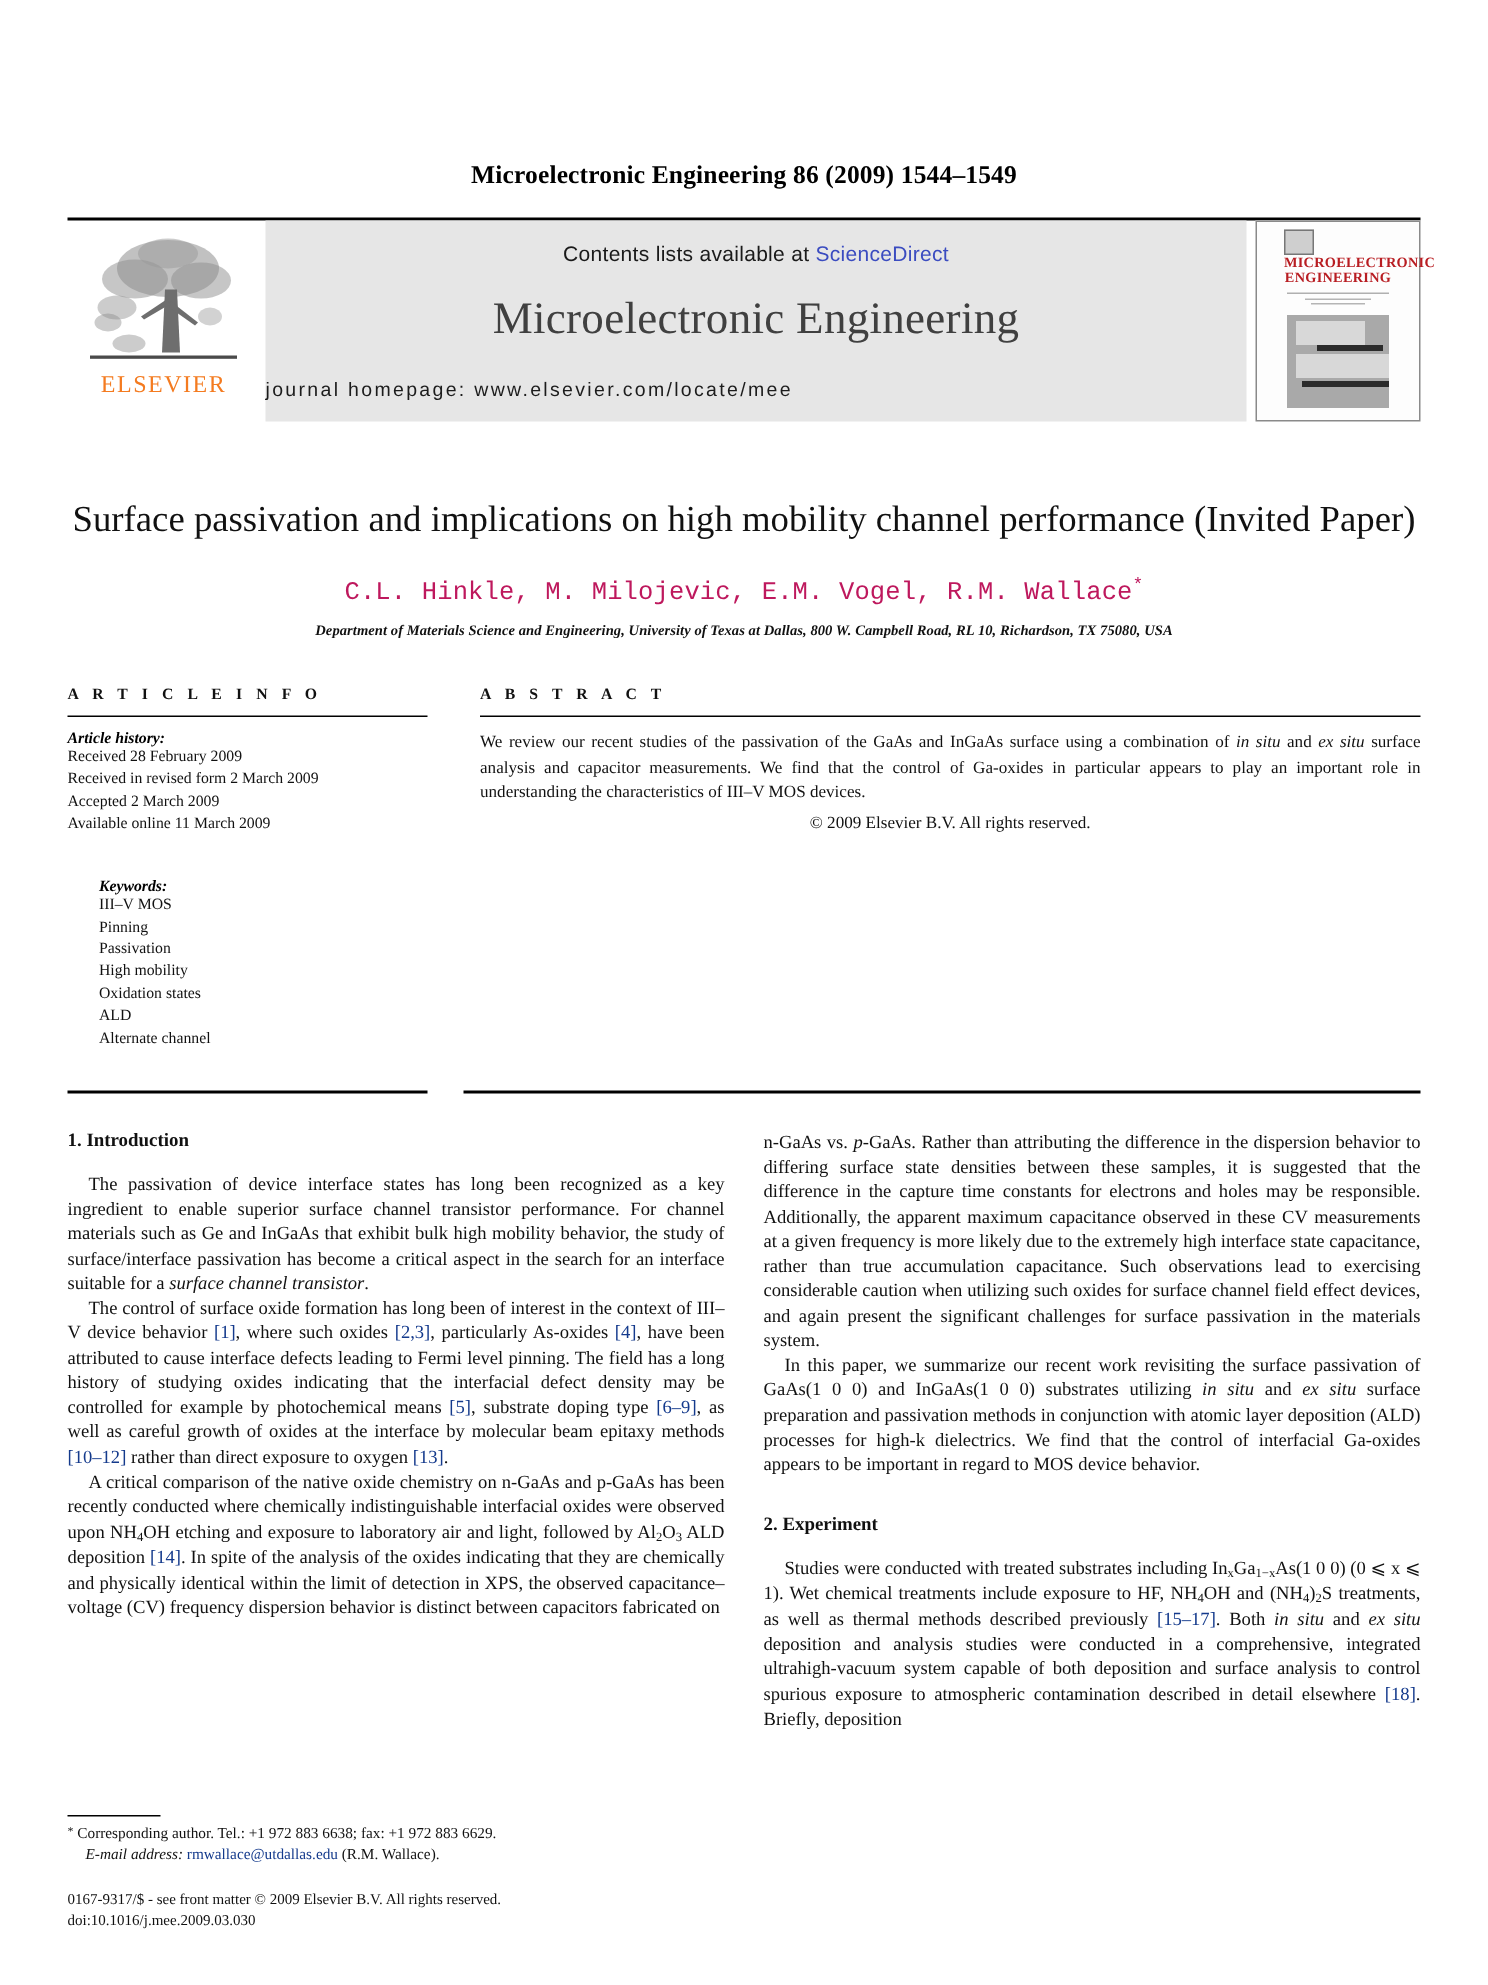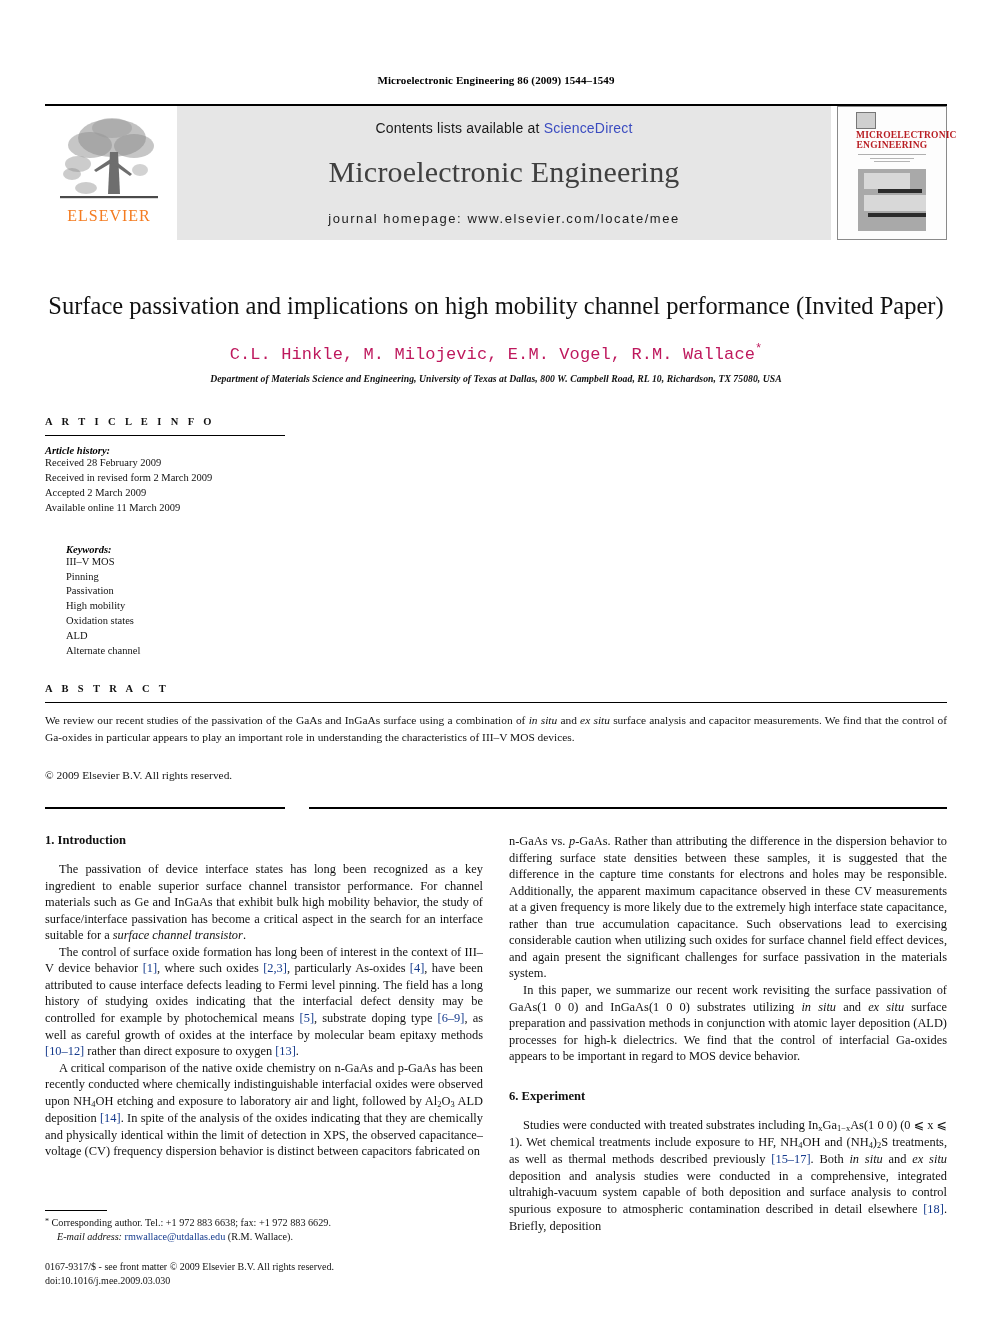--- a/index.html
+++ b/index.html
@@ -21,23 +21,23 @@
     height: 1323px;
     box-sizing: border-box;
     padding: 0 45px;
   }
 
   
   .running-head {
     text-align: center;
     font-family: "Liberation Serif", serif;
     font-weight: bold;
-    font-size: 11px;
+    font-size: 17px;
     letter-spacing: 0.1px;
-    padding-top: 74px;
+    padding-top: 107px;
   }
 
   
   .masthead {
     margin-top: 18px;
     border-top: 2.5px solid #000;
     height: 134px;
     position: relative;
     display: flex;
     align-items: stretch;
@@ -84,21 +84,20 @@
   }
   .journal-title {
     text-align: center;
     font-family: "Liberation Serif", serif;
     font-size: 30px;
     color: #404040;
     margin-top: 19px;
     letter-spacing: 0.2px;
   }
   .homepage-line {
-    text-align: center;
     font-family: "Liberation Sans", sans-serif;
     font-size: 13px;
     color: #1c1c1c;
     letter-spacing: 1.55px;
     margin-top: 22px;
   }
   .cover-thumb {
     flex: 0 0 110px;
     width: 110px;
     border: 1px solid #8a8a8a;
@@ -182,22 +181,21 @@
     font-size: 9.7px;
     margin-top: 9px;
     color: #111;
     letter-spacing: 0.05px;
   }
 
   
   .info-abstract {
     margin-top: 32px;
     display: flex;
-    gap: 24px;
-    flex-direction: column;
+    gap: 35px;
   }
   .col-info {
     flex: 0 0 240px;
     width: 240px;
   }
   .col-abstract {
     flex: 1 1 auto;
   }
   .sec-head {
     font-family: "Liberation Serif", serif;
@@ -236,22 +234,22 @@
   .abstract-text {
     font-family: "Liberation Serif", serif;
     font-size: 11.4px;
     line-height: 1.45;
     text-align: justify;
     color: #111;
   }
   .copyright-line {
     font-family: "Liberation Serif", serif;
     font-size: 11.4px;
-    text-align: left;
-    margin-top: 24px;
+    text-align: center;
+    margin-top: 6px;
     color: #111;
   }
 
   
   .body-seps {
     display: flex;
     gap: 24px;
     margin-top: 26px;
   }
   .body-seps .s1 {
@@ -441,21 +439,21 @@
       <p class="para"><span>The control of surface oxide formation has long been of interest in the context of III–V device behavior </span><span class="cite">[1]</span><span>, where such oxides </span><span class="cite">[2,3]</span><span>, particularly As-oxides </span><span class="cite">[4]</span><span>, have been attributed to cause interface defects leading to Fermi level pinning. The field has a long history of studying oxides indicating that the interfacial defect density may be controlled for example by photochemical means </span><span class="cite">[5]</span><span>, substrate doping type </span><span class="cite">[6–9]</span><span>, as well as careful growth of oxides at the interface by molecular beam epitaxy methods </span><span class="cite">[10–12]</span><span> rather than direct exposure to oxygen </span><span class="cite">[13]</span><span>.</span></p>
 
       <p class="para"><span>A critical comparison of the native oxide chemistry on n-GaAs and p-GaAs has been recently conducted where chemically indistinguishable interfacial oxides were observed upon NH</span><sub>4</sub><span>OH etching and exposure to laboratory air and light, followed by Al</span><sub>2</sub><span>O</span><sub>3</sub><span> ALD deposition </span><span class="cite">[14]</span><span>. In spite of the analysis of the oxides indicating that they are chemically and physically identical within the limit of detection in XPS, the observed capacitance–voltage (CV) frequency dispersion behavior is distinct between capacitors fabricated on</span></p>
     </div>
 
     <div class="bcol">
       <p class="para noindent"><span>n-GaAs vs. </span><em>p</em><span>-GaAs. Rather than attributing the difference in the dispersion behavior to differing surface state densities between these samples, it is suggested that the difference in the capture time constants for electrons and holes may be responsible. Additionally, the apparent maximum capacitance observed in these CV measurements at a given frequency is more likely due to the extremely high interface state capacitance, rather than true accumulation capacitance. Such observations lead to exercising considerable caution when utilizing such oxides for surface channel field effect devices, and again present the significant challenges for surface passivation in the materials system.</span></p>
 
       <p class="para"><span>In this paper, we summarize our recent work revisiting the surface passivation of GaAs(1 0 0) and InGaAs(1 0 0) substrates utilizing </span><em>in situ</em><span> and </span><em>ex situ</em><span> surface preparation and passivation methods in conjunction with atomic layer deposition (ALD) processes for high-k dielectrics. We find that the control of interfacial Ga-oxides appears to be important in regard to MOS device behavior.</span></p>
 
-      <h2 class="sect-title spaced">6. Experiment</h2>
+      <h2 class="sect-title spaced">2. Experiment</h2>
 
       <p class="para"><span>Studies were conducted with treated substrates including In</span><sub>x</sub><span>Ga</span><sub>1−x</sub><span>As(1 0 0) (0 ⩽ x ⩽ 1). Wet chemical treatments include exposure to HF, NH</span><sub>4</sub><span>OH and (NH</span><sub>4</sub><span>)</span><sub>2</sub><span>S treatments, as well as thermal methods described previously </span><span class="cite">[15–17]</span><span>. Both </span><em>in situ</em><span> and </span><em>ex situ</em><span> deposition and analysis studies were conducted in a comprehensive, integrated ultrahigh-vacuum system capable of both deposition and surface analysis to control spurious exposure to atmospheric contamination described in detail elsewhere </span><span class="cite">[18]</span><span>. Briefly, deposition</span></p>
     </div>
   </div>
 
   <div class="footnote">
     <div class="fn-rule"></div>
     <div class="fn-line"><span class="bullet">*</span><span> Corresponding author. Tel.: +1 972 883 6638; fax: +1 972 883 6629.</span></div>
     <div class="fn-line" style="padding-left:12px;text-indent:0;"><span class="fn-em">E-mail address:</span> <span class="mail">rmwallace@utdallas.edu</span><span> (R.M. Wallace).</span></div>
     <div class="issn-block">

